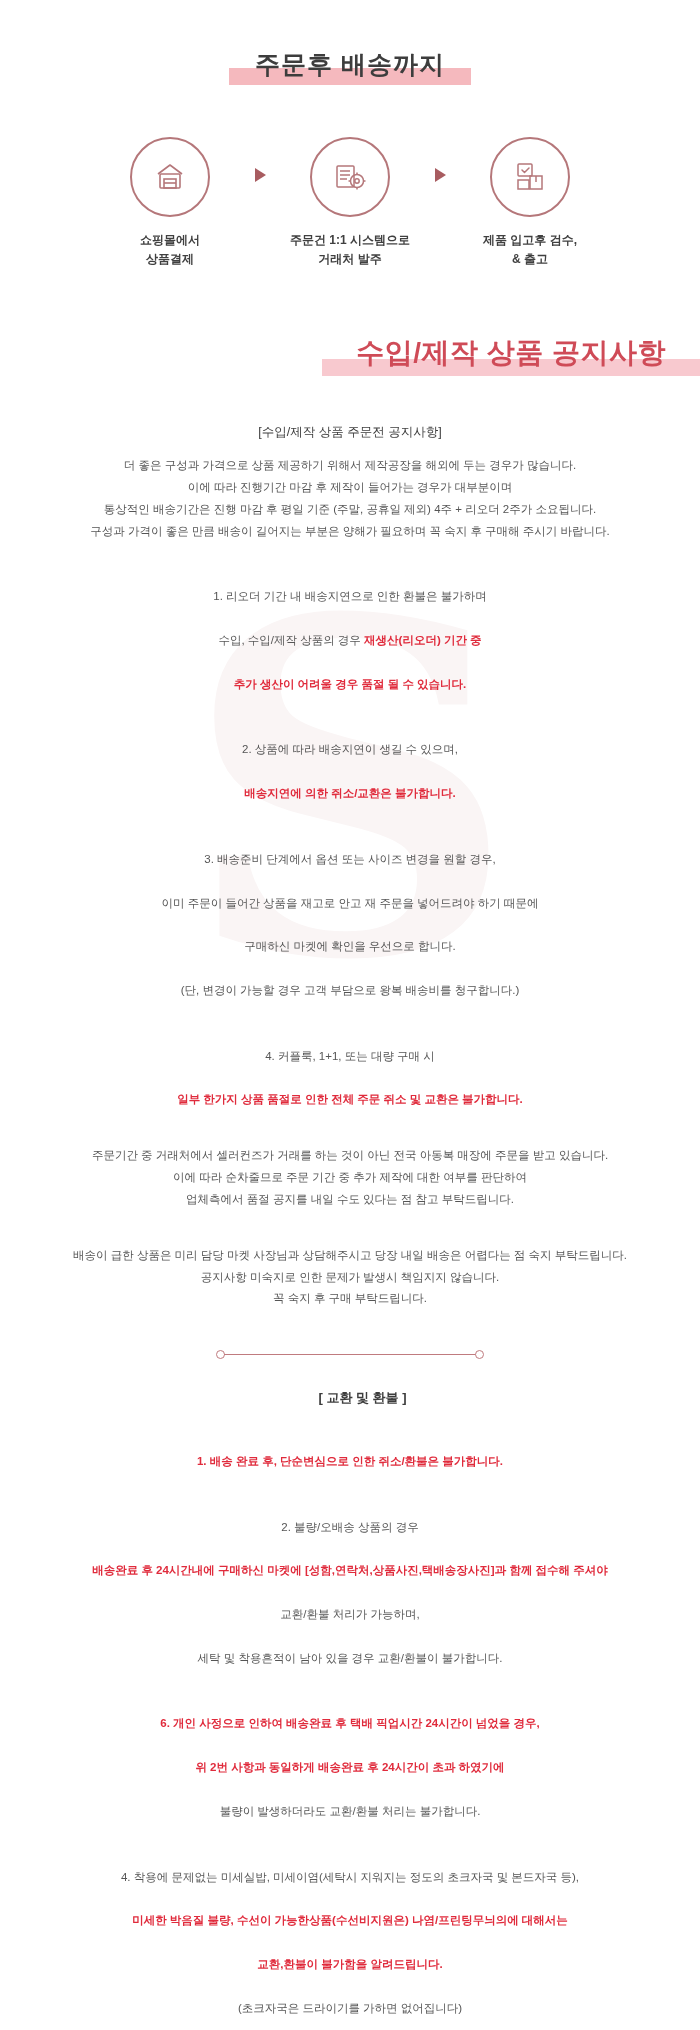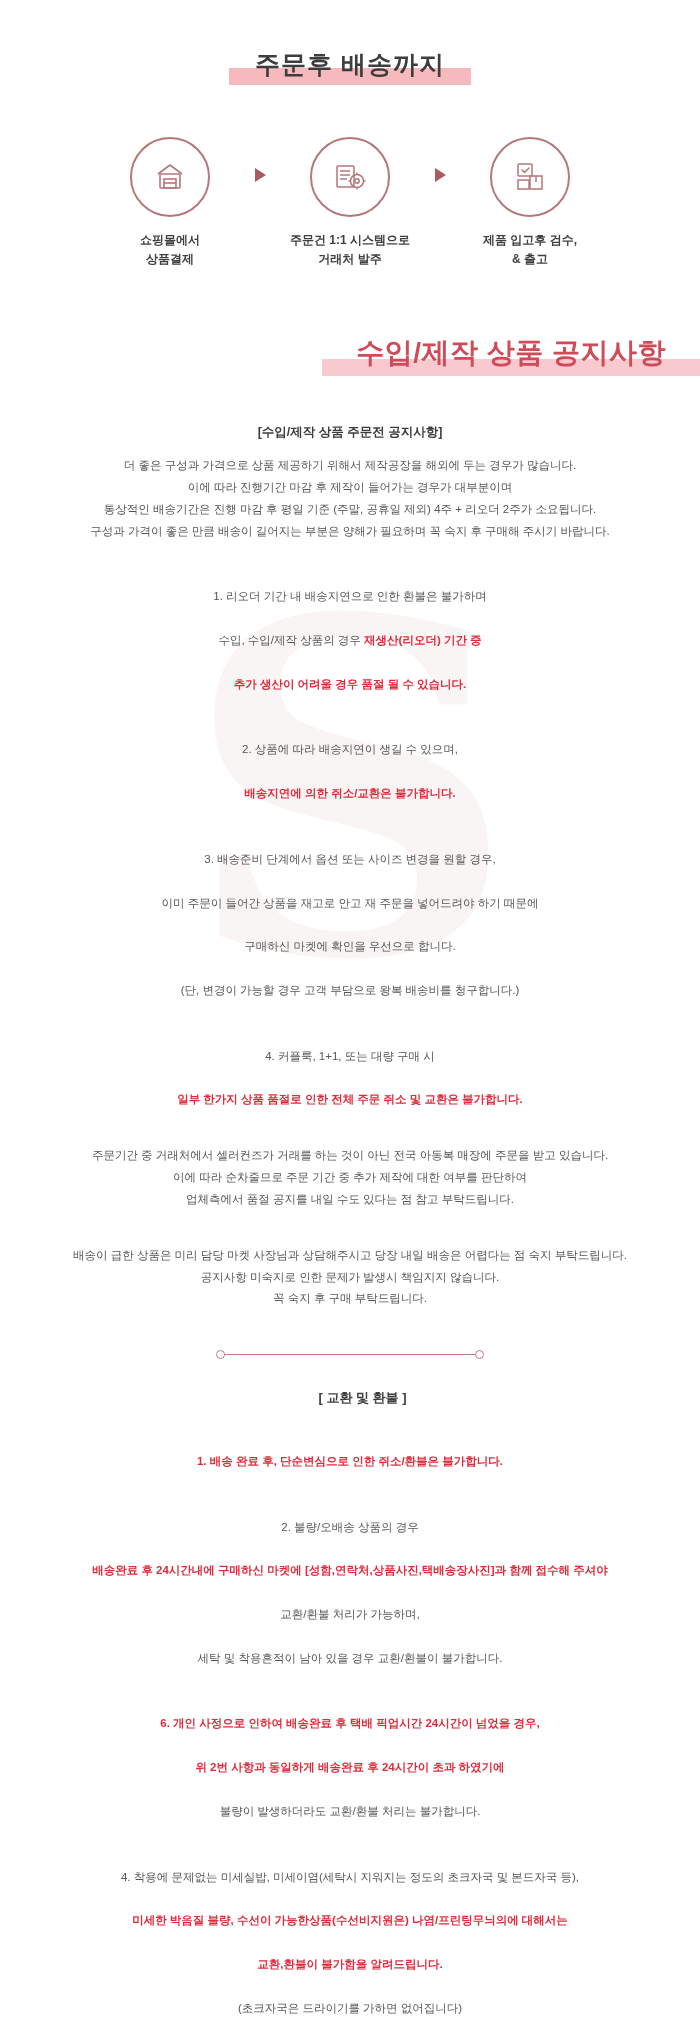--- a/index.html
+++ b/index.html
@@ -128,21 +128,21 @@
     height: 17px;
     background: #f8c9cf;
     z-index: 0;
   }
   .main-title span.txt { position: relative; z-index: 2; }
 
   
   .section { text-align: center; }
   .sec-head {
     font-size: 12.5px;
-    font-weight: 700;
+    font-weight: 400;
     color: #3c3c3c;
     margin-top: 46px;
     margin-bottom: 14px;
     text-align: center;
   }
   p.para {
     margin: 0 0 0 0;
     font-size: 11.5px;
     line-height: 1.9;
     color: #555;

